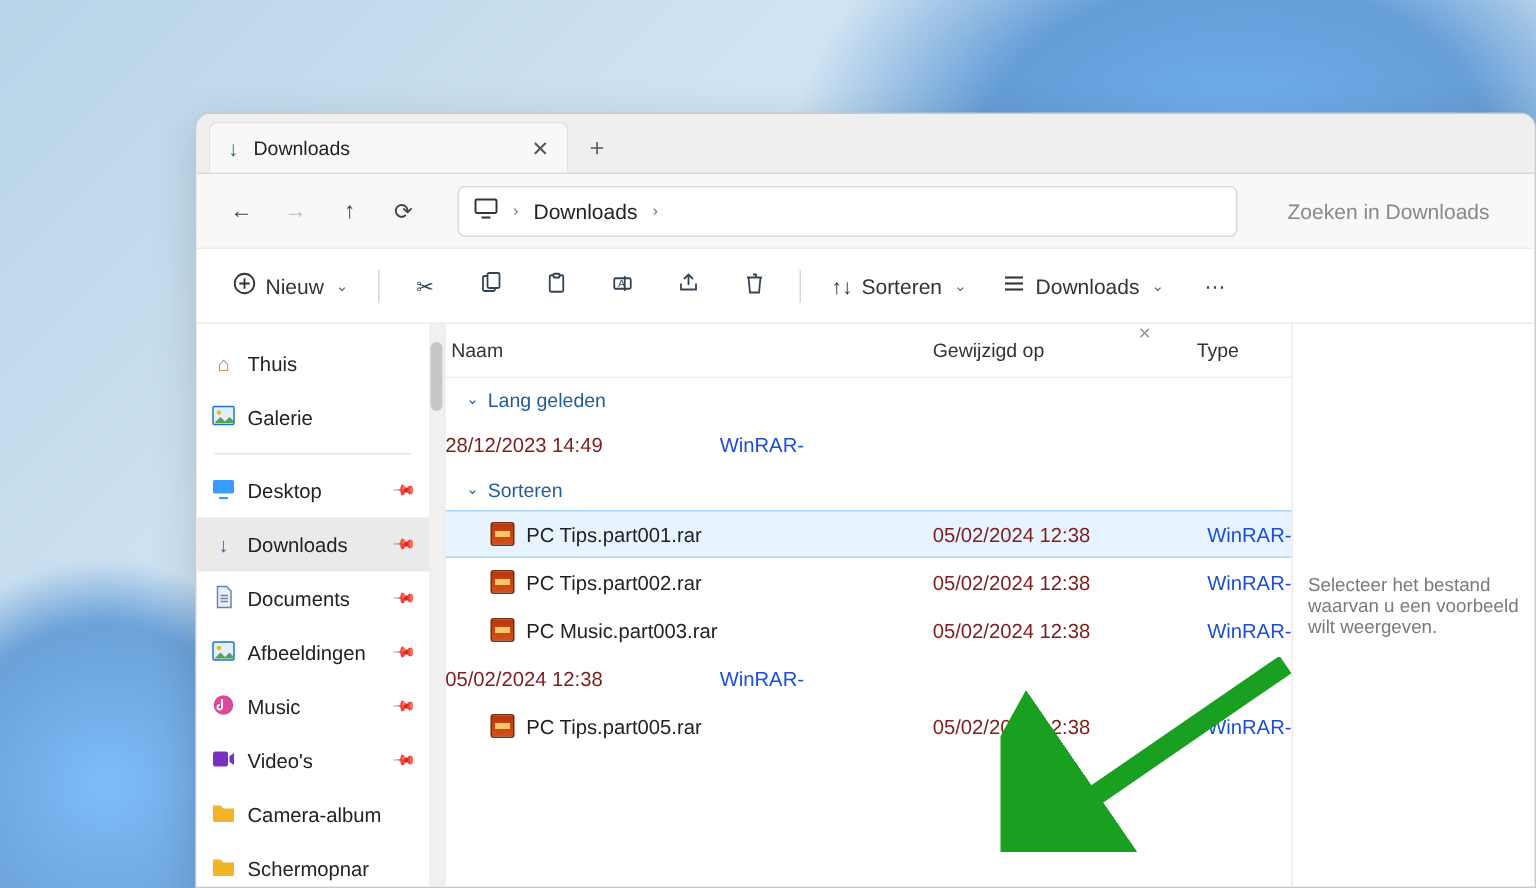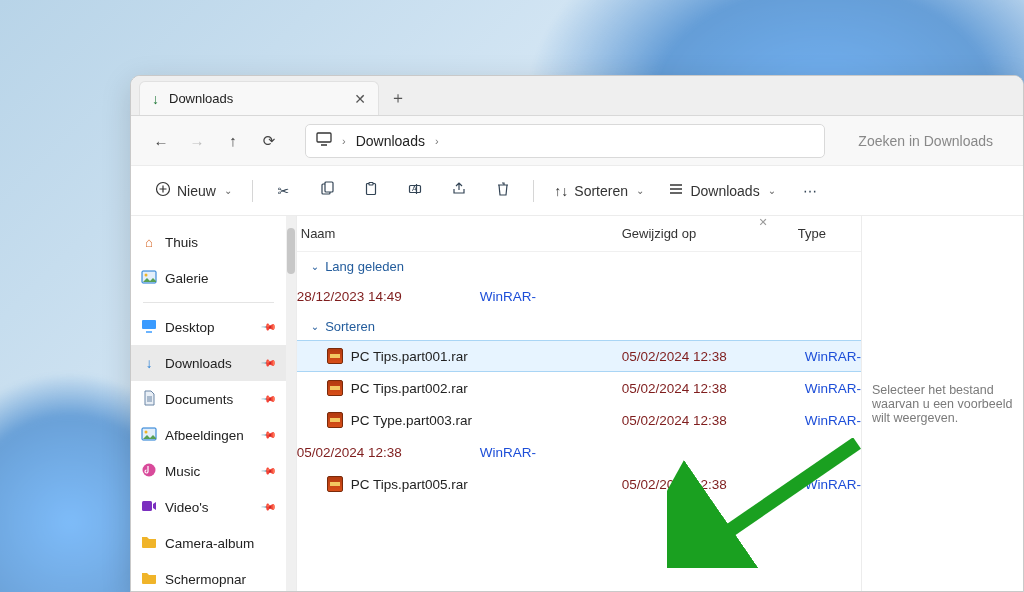--- a/index.html
+++ b/index.html
@@ -575,21 +575,21 @@
           <div class="fname">
             <span class="rar-ic"></span>
             <span>PC Tips.part002.rar</span>
           </div>
           <div class="fdate">05/02/2024 12:38</div>
           <div class="ftype">WinRAR-</div>
         </div>
         <div class="frow">
           <div class="fname">
             <span class="rar-ic"></span>
-            <span>PC Type.part003.rar</span>
+            <span>PC Music.part003.rar</span>
           </div>
           <div class="fdate">05/02/2024 12:38</div>
           <div class="ftype">WinRAR-</div>
         </div>
         <div class="frow">
           <div class="fdate">05/02/2024 12:38</div>
           <div class="ftype">WinRAR-</div>
         </div>
         <div class="frow">
           <div class="fname">

